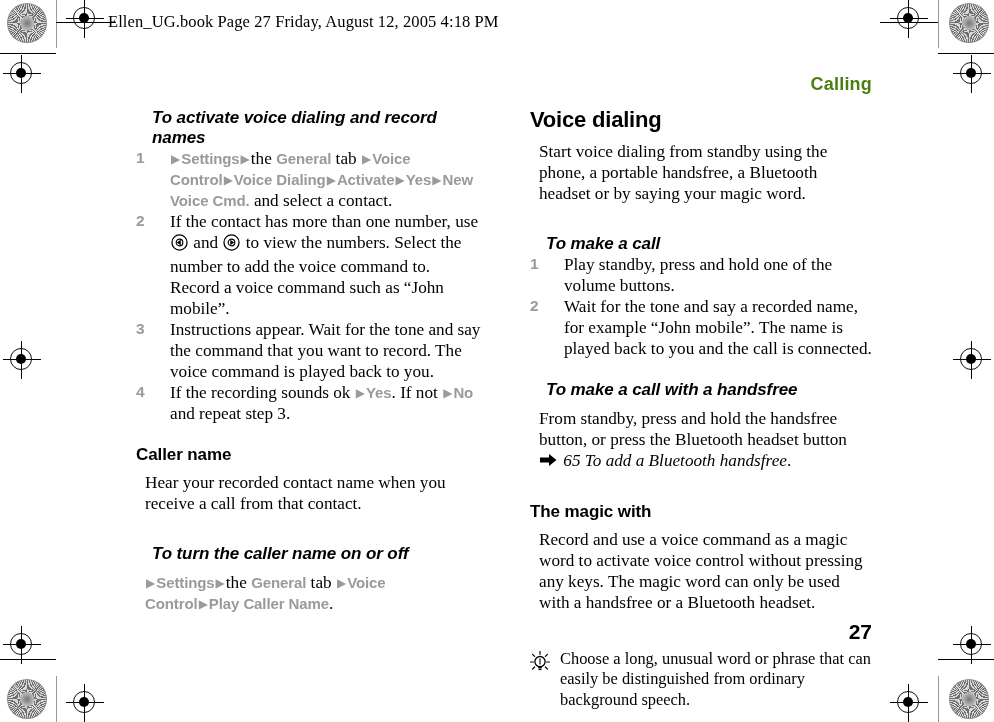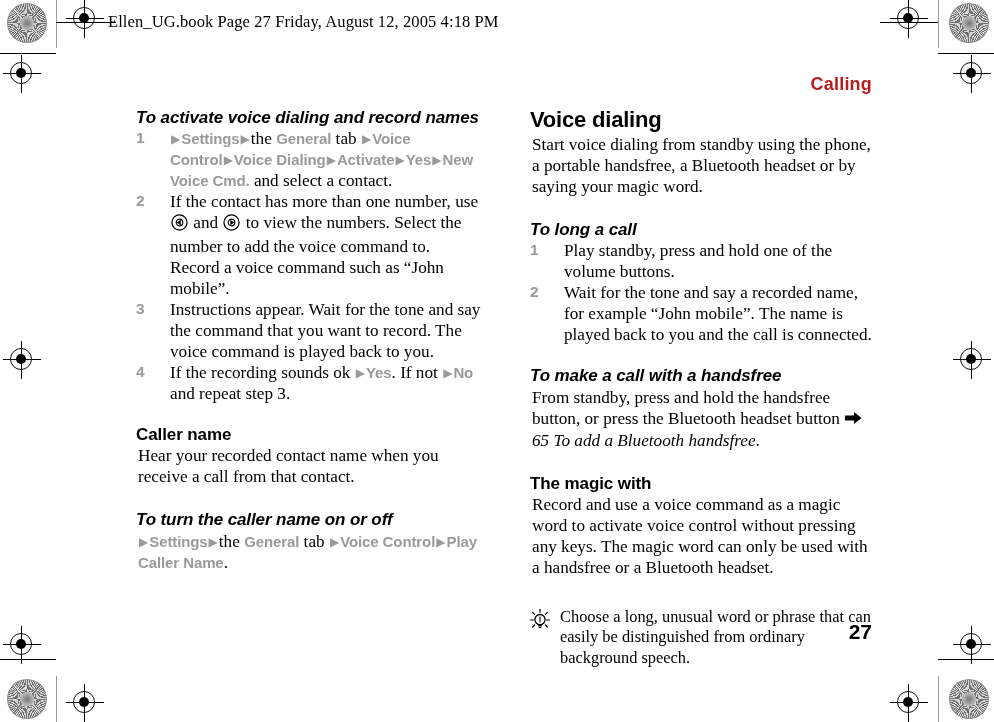--- a/index.html
+++ b/index.html
@@ -92,21 +92,21 @@
   }
 
   
   #runhead {
     position: absolute;
     right: 122px;
     top: 74px;
     font-family: "Liberation Sans", sans-serif;
     font-weight: bold;
     font-size: 18px;
-    color: #b91c1c;
+    color: #4d7c0f;
     letter-spacing: 0.2px;
   }
 
   
   #pageno {
     position: absolute;
     right: 122px;
     top: 620px;
     font-family: "Liberation Sans", sans-serif;
     font-weight: bold;
@@ -141,30 +141,30 @@
     margin: 0 0 1px 0;
     line-height: 1.15;
     letter-spacing: -0.1px;
   }
   .h-proc {
     font-family: "Liberation Sans", sans-serif;
     font-weight: bold;
     font-style: italic;
     font-size: 17px;
     color: #000;
-    margin: 0 0 1px 0;
+    margin: 0 0 1px 16px;
     line-height: 1.18;
     letter-spacing: -0.1px;
   }
   .body {
     font-family: "Liberation Serif", serif;
     font-size: 17.2px;
     line-height: 1.22;
     color: #000;
-    margin: 2px;
+    margin: 9px;
   }
   .spacer-md { height: 20px; }
   .spacer-lg { height: 26px; }
 
   
   ol.steps {
     list-style: none;
     margin: 0;
     padding: 0;
   }
@@ -354,21 +354,21 @@
     <p class="body"><span class="arrow-sm">▶</span><span class="menu">Settings</span><span class="arrow-sm">▶</span>the <span class="menu">General</span> tab <span class="arrow-sm">▶</span><span class="menu">Voice Control</span><span class="arrow-sm">▶</span><span class="menu">Play Caller Name</span>.</p>
   </div>
 
   <div class="column" id="col-right">
 
     <h1 class="h1">Voice dialing</h1>
     <p class="body">Start voice dialing from standby using the phone, a portable handsfree, a Bluetooth headset or by saying your magic word.</p>
 
     <div class="spacer-md"></div>
 
-    <h2 class="h-proc">To long a call</h2>
+    <h2 class="h-proc">To make a call</h2>
     <ol class="steps">
         <li><span class="num">1</span><span>Play standby, press and hold one of the volume buttons.</span></li>
         <li><span class="num">2</span><span>Wait for the tone and say a recorded name, for example “John mobile”. The name is played back to you and the call is connected.</span></li>
       </ol>
 
     <div class="spacer-md"></div>
 
     <h2 class="h-proc">To make a call with a handsfree</h2>
     <p class="body">From standby, press and hold the handsfree button, or press the Bluetooth headset button <span class="xref-arrow"><svg width="17" height="14" viewBox="0 0 17 14">
             <path d="M0 4.6 H9 V1 L16.5 7 L9 13 V9.4 H0 Z" fill="#000"></path>

